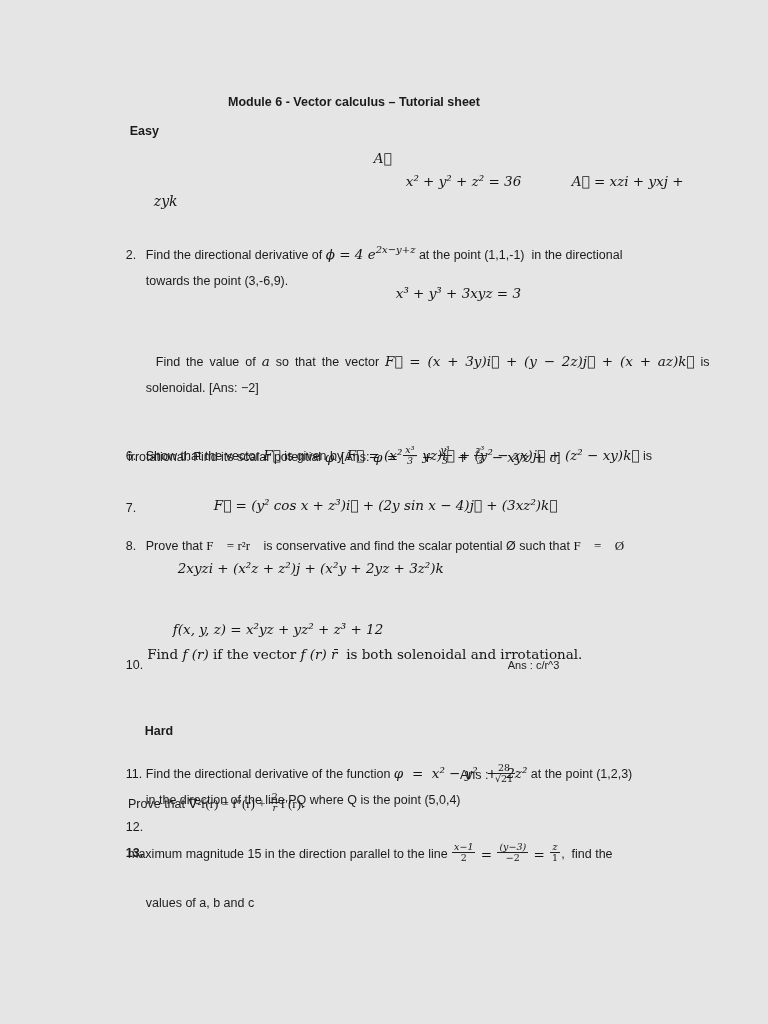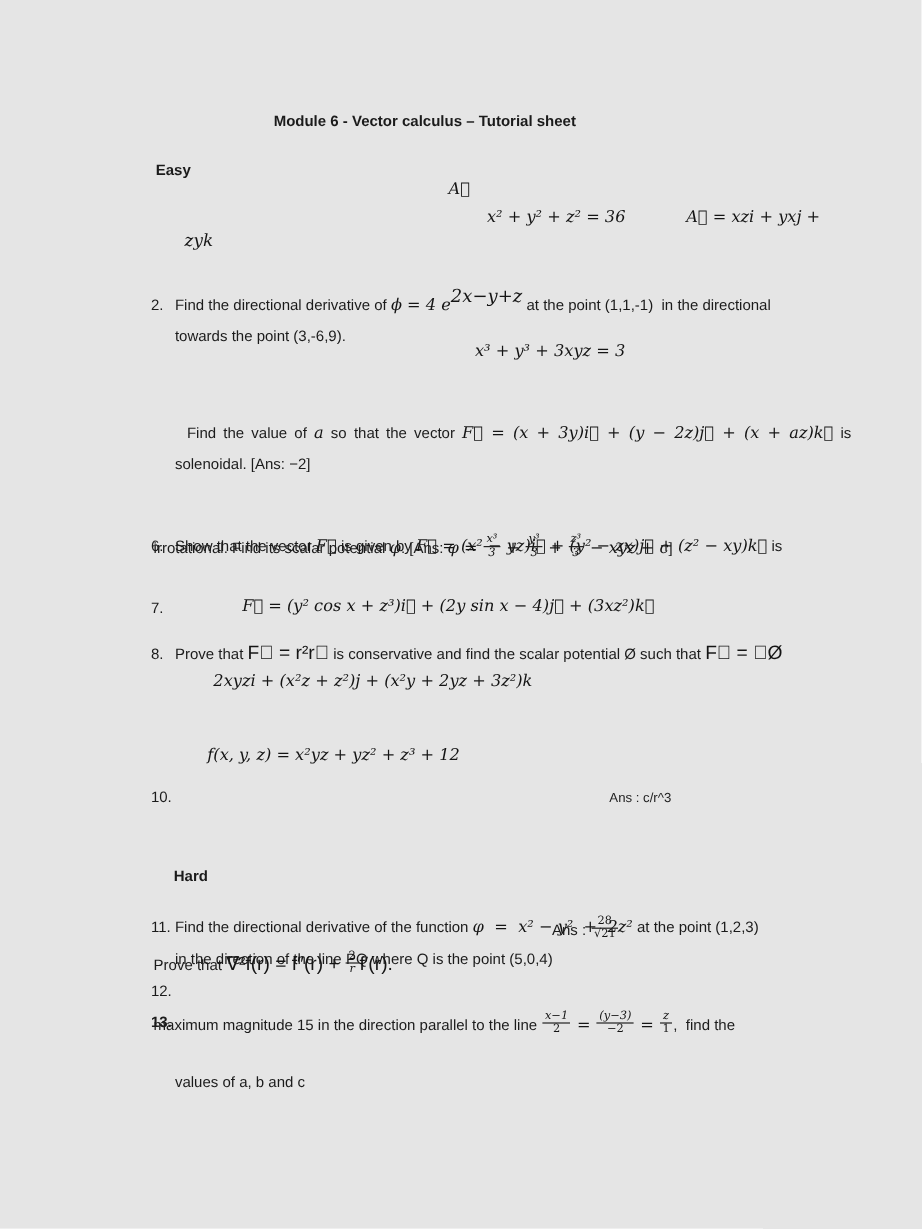--- a/index.html
+++ b/index.html
@@ -2,21 +2,21 @@
 <html><head>
 <meta charset="utf-8">
 <style>
   html,body{margin:0;padding:0;background:#ffffff;}
   .page{position:relative;width:768px;height:1024px;background:#e5e5e5;overflow:hidden;
         color:#1b1b1b;font-family:"Liberation Sans",sans-serif;}
   .ln{position:absolute;white-space:pre;line-height:1.25;}
   .sans{font-family:"Liberation Sans",sans-serif;font-size:12.5px;color:#1b1b1b;}
   .bold{font-weight:bold;}
   .math{font-family:"DejaVu Serif",serif;font-style:italic;font-size:13.5px;color:#141414;}
-  .mathrm{font-family:Liberation Sans, sans-serif;font-style:normal;font-size:16px;color:#141414;}
+  .mathrm{font-family:Liberation Serif, serif;font-style:normal;font-size:13px;color:#141414;}
   .serifline{font-family:"DejaVu Serif",serif;font-style:normal;font-size:13.5px;color:#141414;}
   .serifline .it{font-style:italic;}
   .center-wrap{position:absolute;left:40px;width:628px;text-align:center;}
   .justify1{word-spacing:2.5px;}
   sup{font-size:9px;vertical-align:super;line-height:0;}
   .frac{display:inline-block;vertical-align:middle;text-align:center;line-height:1.05;
         font-family:"DejaVu Serif",serif;font-style:italic;font-size:9.5px;color:#141414;
         position:relative;top:-2px;margin:0 1px;}
   .frac .num{display:block;padding:0 2px;font-style:italic;}
   .frac .den{display:block;border-top:1px solid #222;padding:0 2px;}
@@ -26,42 +26,42 @@
 </style>
 </head>
 <body>
 
 <div class="page">
 
   <div class="center-wrap" style="top:92px;">
     <span class="sans bold" data-bind="page.title">Module 6 - Vector calculus – Tutorial sheet</span>
   </div>
 
-  <div class="ln" style="left:112px;top:112px;">
+  <div class="ln" style="left:112px;top:100px;">
     <span class="sans bold" data-bind="page.section_easy">Easy</span>
   </div>
 
   <div class="ln" style="left:356px;top:128px;">
     <span class="math" data-bind="q1.a_vec">A⃗</span>
   </div>
   <div class="ln" style="left:388px;top:151px;">
     <span class="math" data-bind="q1.eq_sphere">x² + y² + z² = 36</span>
   </div>
   <div class="ln" style="left:554px;top:151px;">
     <span class="math" data-bind="q1.eq_field">A⃗ = xzi + yxj +</span>
   </div>
   <div class="ln" style="left:136px;top:171px;">
     <span class="math" style="font-size:14px;" data-bind="q1.eq_field_cont">zyk</span>
   </div>
 
   <div class="ln" style="left:108px;top:224px;">
     <span class="sans" data-bind="q2.number">2.</span>
   </div>
   <div class="ln" style="left:128px;top:224px;">
-    <span class="sans" data-bind="q2.line1_pre">Find the directional derivative of </span><span class="math" data-bind="q2.line1_math">ϕ = 4 e</span><sup class="math" style="font-size:15px;font-style:italic;" data-bind="q2.line1_exp">2x−y+z</sup><span class="sans" data-bind="q2.line1_post"> at the point (1,1,-1)  in the directional</span>
+    <span class="sans" data-bind="q2.line1_pre">Find the directional derivative of </span><span class="math" data-bind="q2.line1_math">ϕ = 4 e</span><sup class="math" style="font-size:10px;font-style:italic;" data-bind="q2.line1_exp">2x−y+z</sup><span class="sans" data-bind="q2.line1_post"> at the point (1,1,-1)  in the directional</span>
   </div>
   <div class="ln" style="left:128px;top:250px;">
     <span class="sans" data-bind="q2.line2">towards the point (3,-6,9).</span>
   </div>
   <div class="ln" style="left:378px;top:263px;">
     <span class="math" data-bind="q2.eq1">x³ + y³ + 3xyz = 3</span>
   </div>
 
   <div class="ln justify1" style="left:128px;top:331px;">
     <span class="sans" data-bind="q_solenoidal.line1_pre">Find the value of </span><span class="math" data-bind="q_solenoidal.line1_var">a</span><span class="sans" data-bind="q_solenoidal.line1_mid"> so that the vector </span><span class="math" data-bind="q_solenoidal.line1_math">F⃗ = (x + 3y)i⃗ + (y − 2z)j⃗ + (x + az)k⃗</span><span class="sans" data-bind="q_solenoidal.line1_post"> is</span>
@@ -76,40 +76,43 @@
   <div class="ln" style="left:128px;top:425px;">
     <span class="sans" data-bind="q6.line1_pre">Show that the vector </span><span class="math" data-bind="q6.line1_f">F⃗</span><span class="sans" data-bind="q6.line1_mid"> is given by </span><span class="math" data-bind="q6.line1_math">F⃗ = (x² − yz)i⃗ + (y² − zx)j⃗ + (z² − xy)k⃗</span><span class="sans" data-bind="q6.line1_post"> is</span>
   </div>
   <div class="ln fracline" style="left:128px;top:447px;">
     <span class="sans" data-bind="q6.line2_pre">irrotational. Find its scalar potential </span><span class="math" data-bind="q6.line2_phi">φ</span><span class="sans" data-bind="q6.line2_mid">. [Ans: </span><span class="math" data-bind="q6.line2_math">φ = </span><span class="frac"><span class="num" data-bind="q6.frac1.num">x³</span><span class="den" data-bind="q6.frac1.den">3</span></span><span class="math" data-bind="q6.plus1"> + </span><span class="frac"><span class="num" data-bind="q6.frac2.num">y³</span><span class="den" data-bind="q6.frac2.den">3</span></span><span class="math" data-bind="q6.plus2"> + </span><span class="frac"><span class="num" data-bind="q6.frac3.num">z³</span><span class="den" data-bind="q6.frac3.den">3</span></span><span class="math" data-bind="q6.line2_tail"> − xyz + c</span><span class="sans" data-bind="q6.line2_close">]</span>
   </div>
 
   <div class="ln" style="left:108px;top:477px;">
     <span class="sans" data-bind="q7.number">7.</span>
   </div>
-  <div class="ln" style="left:184px;top:475px;">
+  <div class="ln" style="left:196px;top:475px;">
     <span class="math" data-bind="q7.formula">F⃗ = (y² cos x + z³)i⃗ + (2y sin x − 4)j⃗ + (3xz²)k⃗</span>
   </div>
 
   <div class="ln" style="left:108px;top:515px;">
     <span class="sans" data-bind="q8.number">8.</span>
   </div>
   <div class="ln" style="left:128px;top:515px;">
     <span class="sans" data-bind="q8.line1_pre">Prove that </span><span class="mathrm" data-bind="q8.line1_math">F⃗ = r²r⃗</span><span class="sans" data-bind="q8.line1_mid"> is conservative and find the scalar potential Ø such that </span><span class="mathrm" data-bind="q8.line1_math2">F⃗ = ∇Ø</span>
   </div>
   <div class="ln" style="left:160px;top:538px;">
     <span class="math" data-bind="q8.eq">2xyzi + (x²z + z²)j + (x²y + 2yz + 3z²)k</span>
   </div>
 
   <div class="ln" style="left:155px;top:599px;">
     <span class="math" data-bind="q9.eq">f(x, y, z) = x²yz + yz² + z³ + 12</span>
   </div>
 
   <div class="ln" style="left:108px;top:634px;">
     <span class="sans" data-bind="q10.number">10.</span>
+  </div>
+  <div class="ln serifline" style="left:130px;top:629px;">
+    <span data-bind="q10.line_pre">Find </span><span class="it" data-bind="q10.fr1">f (r)</span><span data-bind="q10.line_mid"> if the vector </span><span class="it" data-bind="q10.fr2">f (r) r̄</span><span data-bind="q10.line_post">  is both solenoidal and irrotational.</span>
   </div>
   <div class="ln" style="left:490px;top:634px;">
     <span class="sans ansfont" data-bind="q10.answer">Ans : c/r^3</span>
   </div>
 
   <div class="ln" style="left:127px;top:700px;">
     <span class="sans bold" data-bind="page.section_hard">Hard</span>
   </div>
 
   <div class="ln" style="left:108px;top:743px;">

